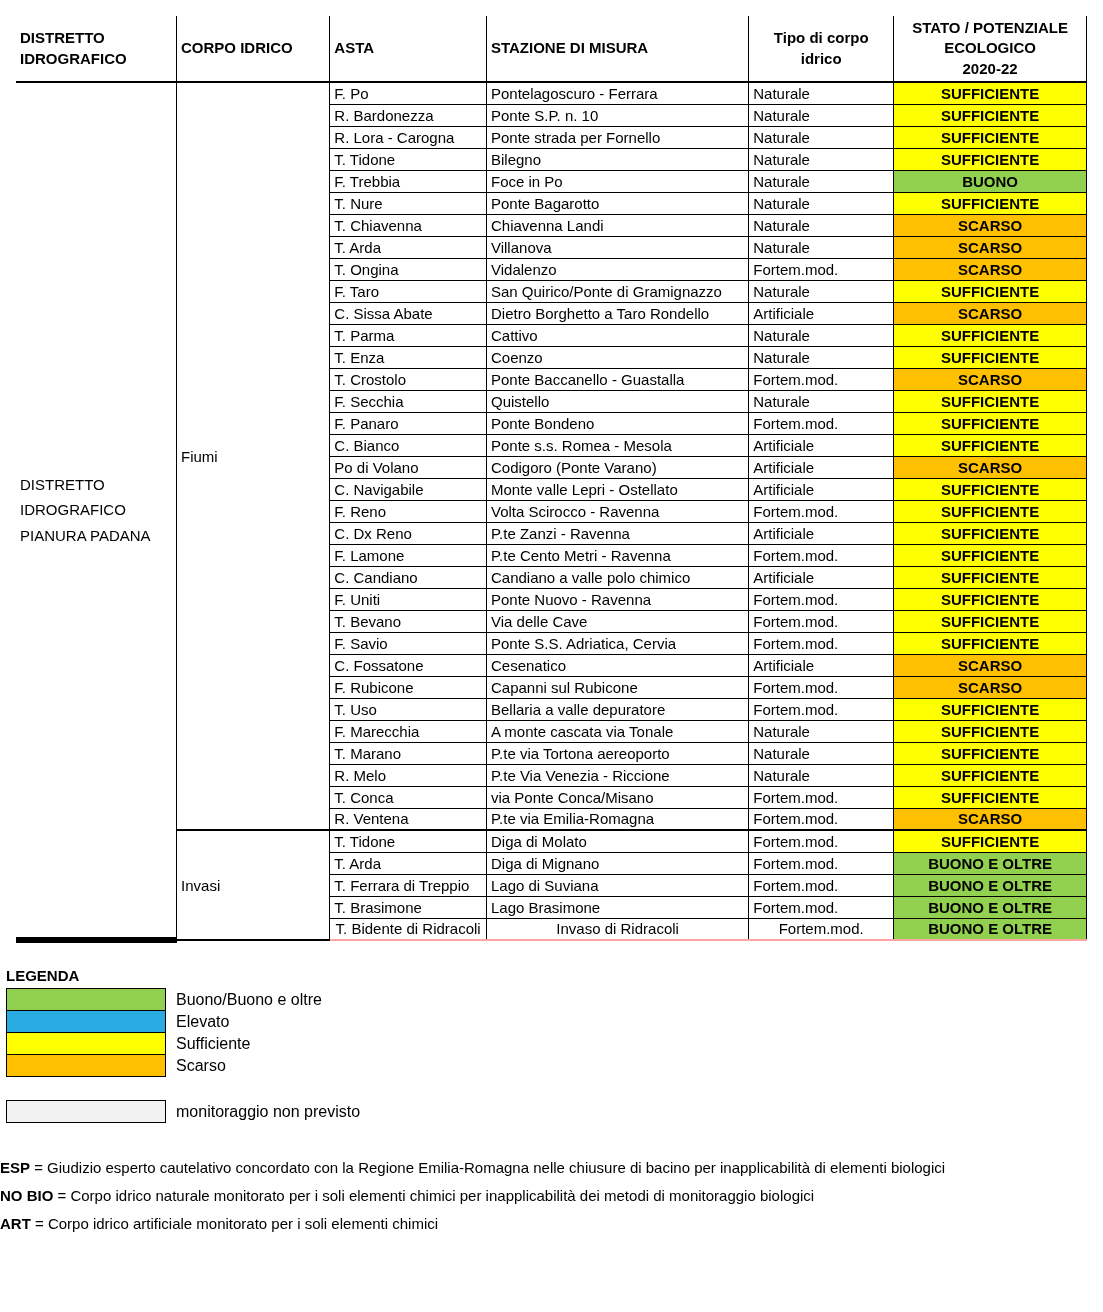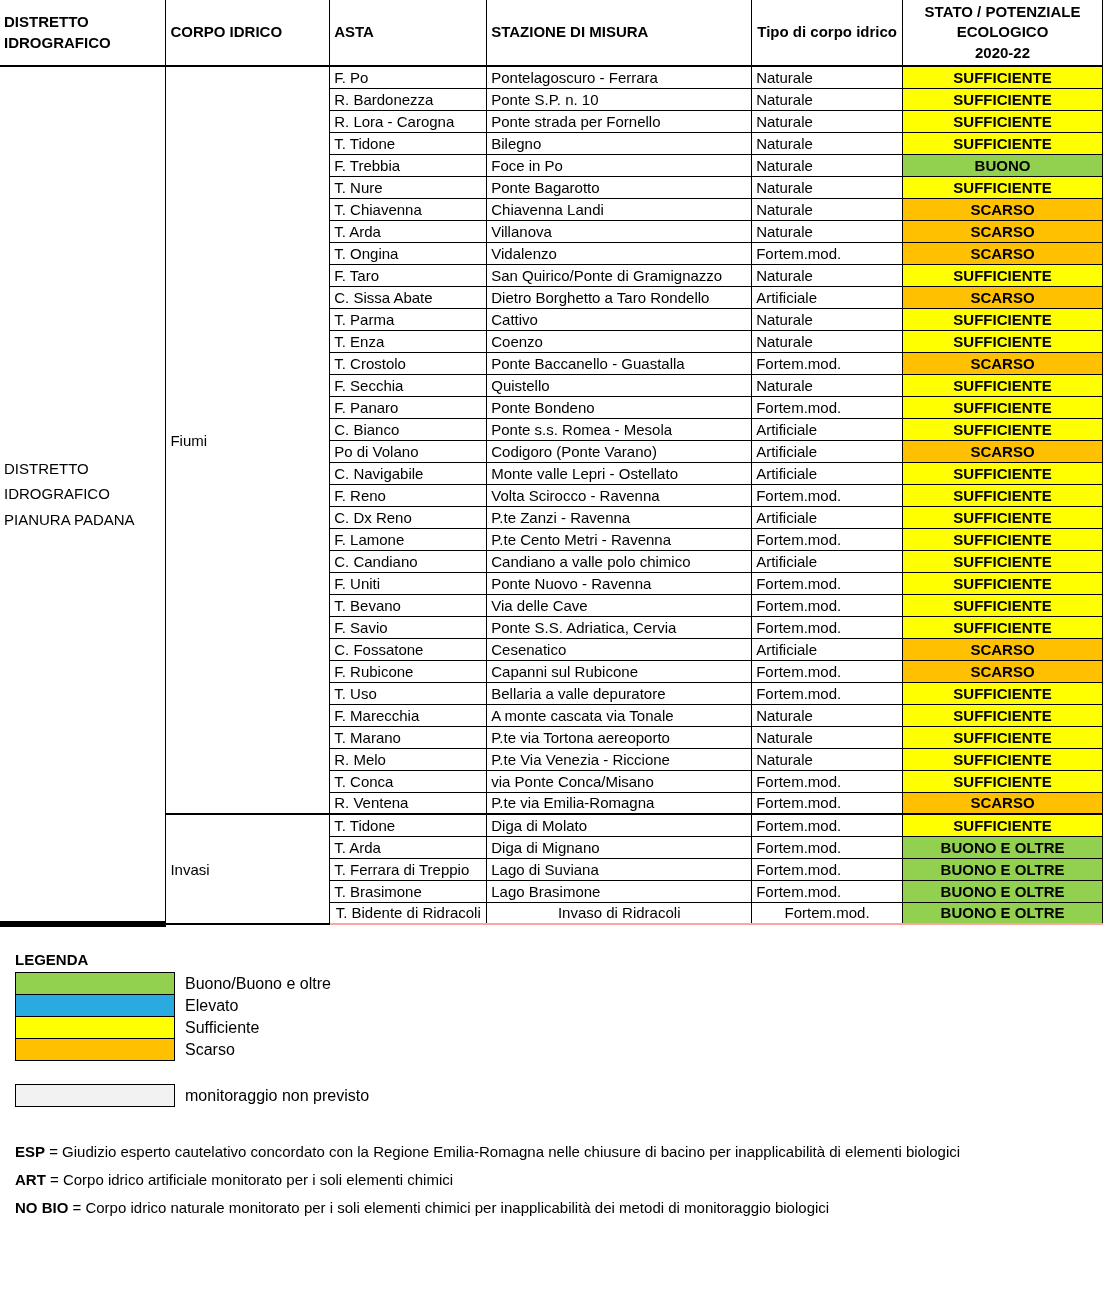--- a/index.html
+++ b/index.html
@@ -1,20 +1,20 @@
 <!DOCTYPE html>
 <html><head>
 <meta charset="utf-8">
 <style>
   * { box-sizing: border-box; }
   html, body { margin: 0; padding: 0; background: #ffffff; }
   body { font-family: "Liberation Sans", sans-serif; color: #000; }
   .page { width: 1103px; min-height: 1312px; background: #fff; }
 
-  table.status-table { border-collapse: collapse; table-layout: fixed; margin: 0; }
+  table.status-table { border-collapse: collapse; table-layout: fixed; margin: 16px; }
   col.c1 { width: 166px; } col.c2 { width: 164px; } col.c3 { width: 157px; }
   col.c4 { width: 265px; } col.c5 { width: 151px; } col.c6 { width: 200px; }
 
   th, td { padding: 0 4px; overflow: hidden; font-size: 15px; }
 
   thead th {
     height: 66px; border: 1px solid #000; border-top: none;
     border-bottom: 2px solid #000; font-weight: bold; vertical-align: middle;
     text-align: left; white-space: normal; line-height: 1.35;
   }
@@ -28,28 +28,28 @@
   }
   td.distretto-cell {
     border-left: none; border-bottom: 6px solid #000000;
     white-space: normal; line-height: 1.7; vertical-align: middle;
   }
   td.corpo-cell { border-bottom: 2px solid #000; vertical-align: middle; }
   tr.group-start td { border-top: 2px solid #000; }
   tbody tr:last-child td { border-bottom: 2px solid #fca5a5; text-align: center; }
   td.stato-cell { text-align: center; font-weight: bold; }
 
-  .legend { margin-top: 24px; padding-left: 15px; }
+  .legend { margin-top: 24px; padding-left: 6px; }
   .legend-title { font-weight: bold; font-size: 15px; margin-bottom: 4px; }
   .legend-row { display: flex; align-items: center; margin-bottom: -1px; }
   .swatch { width: 160px; height: 23px; border: 1px solid #000; flex: 0 0 auto; }
   .legend-label { margin-left: 10px; font-size: 16px; }
   .legend-nm { display: flex; align-items: center; margin-top: 24px; }
 
-  .footnotes { margin-top: 36px; padding-left: 15px; }
+  .footnotes { margin-top: 36px; padding-left: 0; }
   .footnote-line { font-size: 15px; margin-bottom: 11px; }
   .footnote-line b { font-weight: bold; }
 </style>
 </head>
 <body>
 
 <div class="page">
 
   <table class="status-table">
     <colgroup>
@@ -334,17 +334,17 @@
         </div>
       </div>
     <div class="legend-nm">
       <div class="swatch" style="background: rgb(242, 242, 242);"></div>
       <div class="legend-label">monitoraggio non previsto</div>
     </div>
   </div>
 
   <div class="footnotes">
       <div class="footnote-line"><b>ESP</b> = Giudizio esperto cautelativo concordato con la Regione Emilia-Romagna nelle chiusure di bacino per inapplicabilità di elementi biologici</div>
+      <div class="footnote-line"><b>NO BIO</b> = Corpo idrico naturale monitorato per i soli elementi chimici per inapplicabilità dei metodi di monitoraggio biologici</div>
       <div class="footnote-line"><b>ART</b> = Corpo idrico artificiale monitorato per i soli elementi chimici</div>
-      <div class="footnote-line"><b>NO BIO</b> = Corpo idrico naturale monitorato per i soli elementi chimici per inapplicabilità dei metodi di monitoraggio biologici</div>
     </div>
 
 </div>
 
 </body></html>

